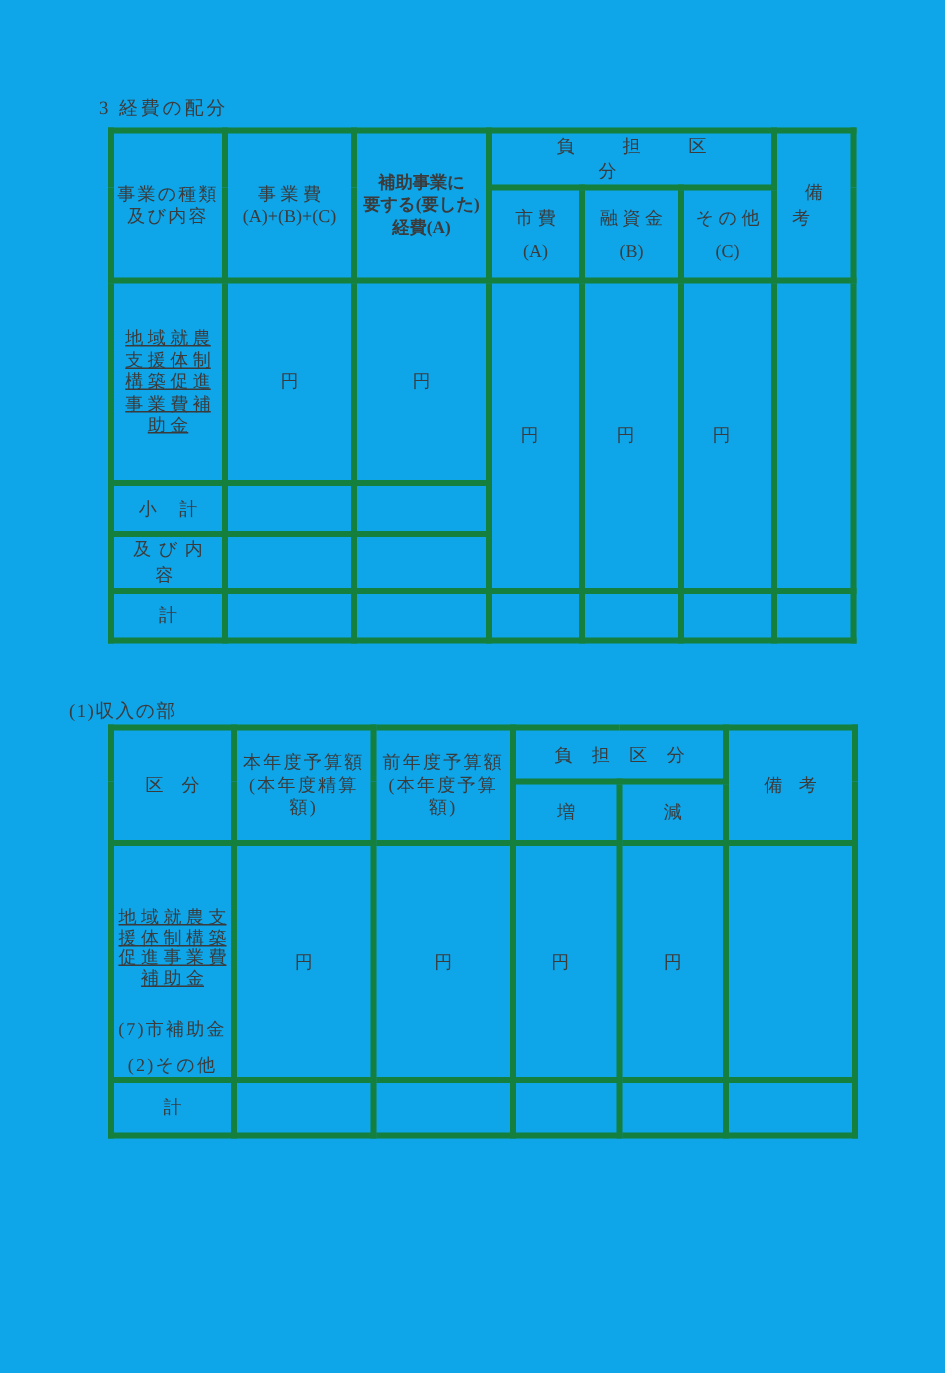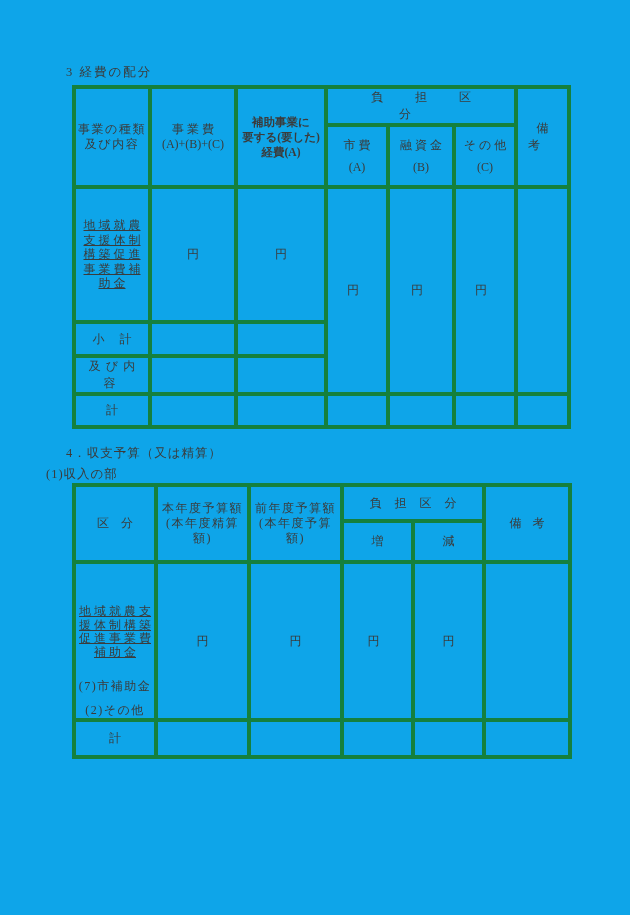--- a/index.html
+++ b/index.html
@@ -122,21 +122,20 @@
       <td></td>
       <td></td>
       <td></td>
       <td></td>
       <td></td>
       <td></td>
     </tr>
   </tbody>
     </table>
 
-  <div class="heading" style="left:66px; top:445px; letter-spacing:1px;">4．収支予算（又は精算）</div>
   <div class="subheading" style="left:46px; top:466px;">(1)収入の部</div>
 
   <table class="form" style="left:72px; top:483px; width:496px;">
     <colgroup>
       <col style="width:82px">
         <col style="width:93px">
         <col style="width:93px">
       <col style="width:71px">
         <col style="width:71px">
         <col style="width:86px">

